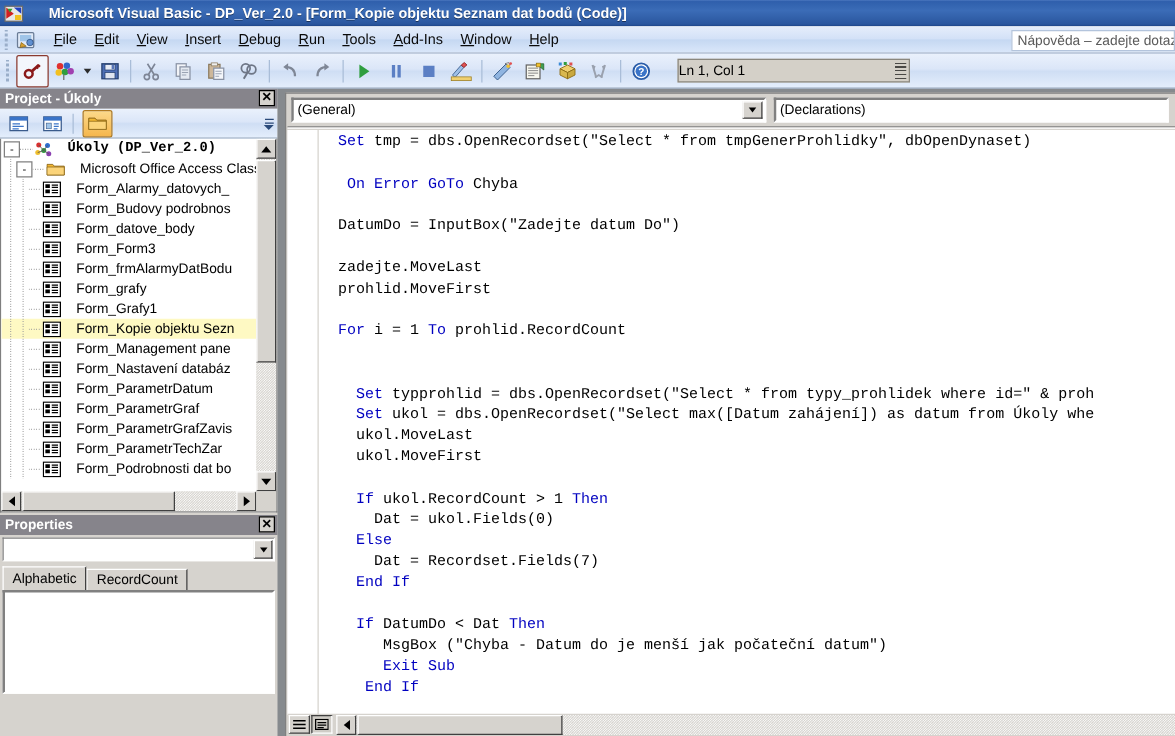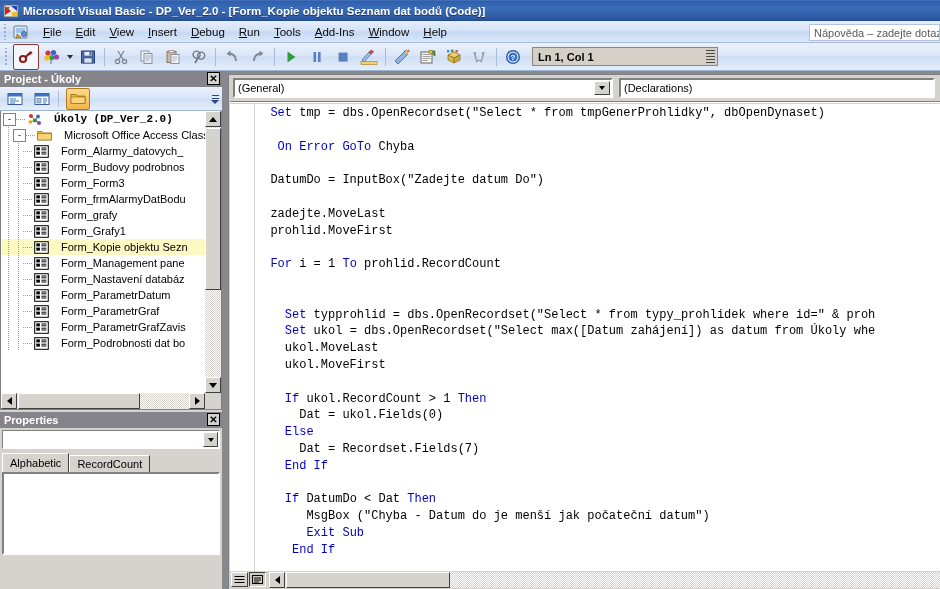--- a/index.html
+++ b/index.html
@@ -31,20 +31,21 @@
     position: relative; flex: none;
   }
   .titlebar .tb-text {
     color: #ffffff;
     font-family: "Liberation Sans", sans-serif;
     font-size: 11.5px;
     font-weight: bold;
     white-space: nowrap;
     letter-spacing: 0px;
     text-shadow: 0 1px 0 rgba(0,0,0,0.45);
+    margin-left: 16px;
   }
 
   
   .vbicon {
     width:16px;height:16px;display:block;
   }
 
   
   .menubar {
     position: absolute; left:0; top: 21px; width: 940px; height: 22px;
@@ -116,31 +117,29 @@
     width:1px; height:18px; background:#a9bdd8; margin: 0 3px; flex:none;
   }
   .tbarrow {
     width: 10px; height: 24px; flex:none; display:flex; align-items:center; justify-content:center;
   }
   .tbarrow::after {
     content:""; border-left:3px solid transparent; border-right:3px solid transparent;
     border-top: 4px solid #2b2b2b;
   }
   .posbox {
-    margin-left: 6px;
+    margin-left: 16px;
     width: 186px; height: 19px;
     background: #d4d0c8;
     border: 1px solid #8a877e;
     box-sizing: border-box;
     display:flex; align-items:center;
-    padding-left: 5px;
     font-size: 11px; color:#000;
     position: relative;
     flex:none;
-    font-weight:bold;
   }
   .posbox .grabber {
     position:absolute; right:2px; top:2px; width:9px; height:14px;
     background-image: repeating-linear-gradient(to bottom, #000 0 1px, transparent 1px 3px);
     opacity:.65;
   }
 
   
   .leftdock {
     position: absolute; left: 0; top: 71px; width: 222px; height: 518px;
@@ -681,20 +680,32 @@
           <div class="trow">
             <span class="vline"></span>
             <span class="vline"></span>
             <span class="dots"></span>
             <svg width="15" height="13" viewBox="0 0 15 13" class="ico">
               <rect x="0.7" y="0.7" width="13.6" height="11.6" fill="#ffffff" stroke="#000" stroke-width="1"></rect>
               <rect x="2.3" y="2.4" width="3.6" height="3" fill="#000"></rect>
               <rect x="2.3" y="6.6" width="3.6" height="3" fill="#000"></rect>
               <path d="M7.4 3 h5 M7.4 4.8 h5 M7.4 7.2 h5 M7.4 9 h5" stroke="#000" stroke-width="1"></path>
             </svg>
+            <span class="tlabel">Form_datove_body</span>
+          </div>
+          <div class="trow">
+            <span class="vline"></span>
+            <span class="vline"></span>
+            <span class="dots"></span>
+            <svg width="15" height="13" viewBox="0 0 15 13" class="ico">
+              <rect x="0.7" y="0.7" width="13.6" height="11.6" fill="#ffffff" stroke="#000" stroke-width="1"></rect>
+              <rect x="2.3" y="2.4" width="3.6" height="3" fill="#000"></rect>
+              <rect x="2.3" y="6.6" width="3.6" height="3" fill="#000"></rect>
+              <path d="M7.4 3 h5 M7.4 4.8 h5 M7.4 7.2 h5 M7.4 9 h5" stroke="#000" stroke-width="1"></path>
+            </svg>
             <span class="tlabel">Form_Form3</span>
           </div>
           <div class="trow">
             <span class="vline"></span>
             <span class="vline"></span>
             <span class="dots"></span>
             <svg width="15" height="13" viewBox="0 0 15 13" class="ico">
               <rect x="0.7" y="0.7" width="13.6" height="11.6" fill="#ffffff" stroke="#000" stroke-width="1"></rect>
               <rect x="2.3" y="2.4" width="3.6" height="3" fill="#000"></rect>
               <rect x="2.3" y="6.6" width="3.6" height="3" fill="#000"></rect>
@@ -790,20 +801,32 @@
             <span class="vline"></span>
             <span class="vline"></span>
             <span class="dots"></span>
             <svg width="15" height="13" viewBox="0 0 15 13" class="ico">
               <rect x="0.7" y="0.7" width="13.6" height="11.6" fill="#ffffff" stroke="#000" stroke-width="1"></rect>
               <rect x="2.3" y="2.4" width="3.6" height="3" fill="#000"></rect>
               <rect x="2.3" y="6.6" width="3.6" height="3" fill="#000"></rect>
               <path d="M7.4 3 h5 M7.4 4.8 h5 M7.4 7.2 h5 M7.4 9 h5" stroke="#000" stroke-width="1"></path>
             </svg>
             <span class="tlabel">Form_ParametrGrafZavis</span>
+          </div>
+          <div class="trow">
+            <span class="vline"></span>
+            <span class="vline"></span>
+            <span class="dots"></span>
+            <svg width="15" height="13" viewBox="0 0 15 13" class="ico">
+              <rect x="0.7" y="0.7" width="13.6" height="11.6" fill="#ffffff" stroke="#000" stroke-width="1"></rect>
+              <rect x="2.3" y="2.4" width="3.6" height="3" fill="#000"></rect>
+              <rect x="2.3" y="6.6" width="3.6" height="3" fill="#000"></rect>
+              <path d="M7.4 3 h5 M7.4 4.8 h5 M7.4 7.2 h5 M7.4 9 h5" stroke="#000" stroke-width="1"></path>
+            </svg>
+            <span class="tlabel">Form_ParametrTechZar</span>
           </div>
           <div class="trow">
             <span class="vline"></span>
             <span class="vline"></span>
             <span class="dots"></span>
             <svg width="15" height="13" viewBox="0 0 15 13" class="ico">
               <rect x="0.7" y="0.7" width="13.6" height="11.6" fill="#ffffff" stroke="#000" stroke-width="1"></rect>
               <rect x="2.3" y="2.4" width="3.6" height="3" fill="#000"></rect>
               <rect x="2.3" y="6.6" width="3.6" height="3" fill="#000"></rect>
               <path d="M7.4 3 h5 M7.4 4.8 h5 M7.4 7.2 h5 M7.4 9 h5" stroke="#000" stroke-width="1"></path>

